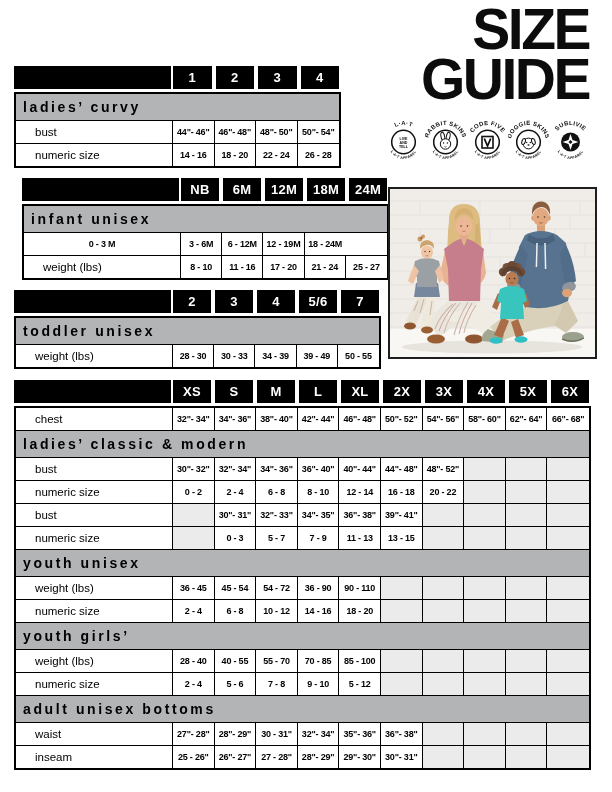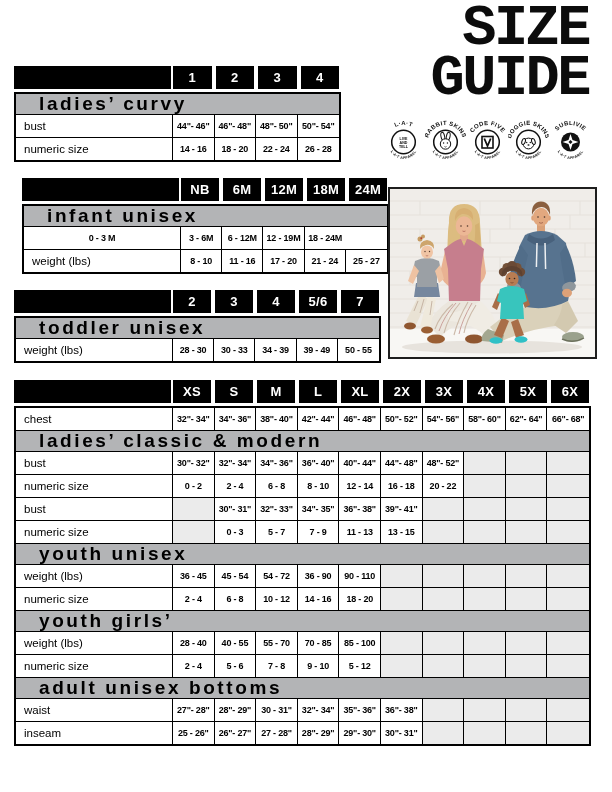--- a/index.html
+++ b/index.html
@@ -10,32 +10,32 @@
   .t-curvy{left:14px;top:66px;width:327px;--gtc:157px repeat(4,1fr);}
   .t-infant{left:22px;top:178px;width:367px;--gtc:157px repeat(5,1fr);}
   .t-toddler{left:14px;top:290px;width:367px;--gtc:157px repeat(5,1fr);}
   .t-main{left:14px;top:380px;width:577px;--gtc:157px repeat(10,1fr);}
 
   .t-head{display:grid;grid-template-columns:var(--gtc);height:23px;margin-bottom:3px;}
   .t-corner{background:var(--black,#000);}
   .t-colhead{background:var(--black,#000);color:#fff;margin:0 2px;display:flex;align-items:center;justify-content:center;
              font-weight:bold;font-size:13px;letter-spacing:.3px;}
   .t-body{border:2px solid var(--black,#000);background:#fff;}
-  .t-section{background:var(--gray,#b3b4b6);border-bottom:1.5px solid #000;height:21px;box-sizing:border-box;
-             display:flex;align-items:center;padding-left:23px;font-weight:bold;font-size:19px;letter-spacing:2.6px;}
+  .t-section{background:var(--gray,#b3b4b6);border-bottom:1.5px solid #000;height:27px;box-sizing:border-box;
+             display:flex;align-items:center;padding-left:7px;font-weight:bold;font-size:14px;letter-spacing:2.6px;}
   .t-row{display:grid;grid-template-columns:var(--gtc);height:22px;border-bottom:1.5px solid #000;}
   .t-body > :last-child{border-bottom:none;}
-  .t-label{border-right:1.5px solid #000;display:flex;align-items:center;padding-left:8px;font-size:11.5px;box-sizing:border-box;}
+  .t-label{border-right:1.5px solid #000;display:flex;align-items:center;padding-left:19px;font-size:11.5px;box-sizing:border-box;}
   .t-cell{border-right:1.5px solid #000;display:flex;align-items:center;justify-content:center;
           font-size:9px;font-weight:bold;letter-spacing:-.2px;white-space:nowrap;box-sizing:border-box;}
   .t-row > .t-cell:last-child{border-right:none;}
   .t-empty{background:var(--empty,#ebebeb);}
 
   
-  .title{position:absolute;top:4px;right:23px;text-align:right;font-family:Liberation Mono, monospace;
+  .title{position:absolute;top:4px;right:23px;text-align:right;font-family:Liberation Sans, sans-serif;
          font-weight:bold;font-size:57px;line-height:50px;letter-spacing:-2.5px;color:#0c0c0c;}
 
   
   .logos{position:absolute;left:383px;top:109px;width:208px;display:flex;justify-content:space-between;}
   .badge{width:41px;height:60px;display:block;}
   .badge text{font-family:"Liberation Sans",sans-serif;fill:#111;}
   .arc-name{font-size:6px;font-weight:bold;letter-spacing:.3px;}
   .arc-sub{font-size:3.7px;font-weight:bold;letter-spacing:.25px;}
   .bi-t{font-size:3.6px;font-weight:bold;text-anchor:middle;}
 

